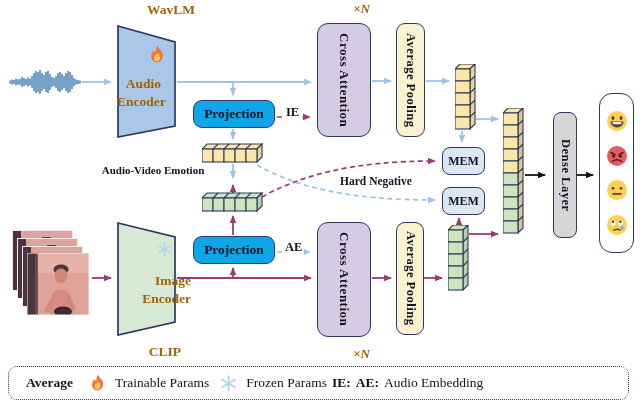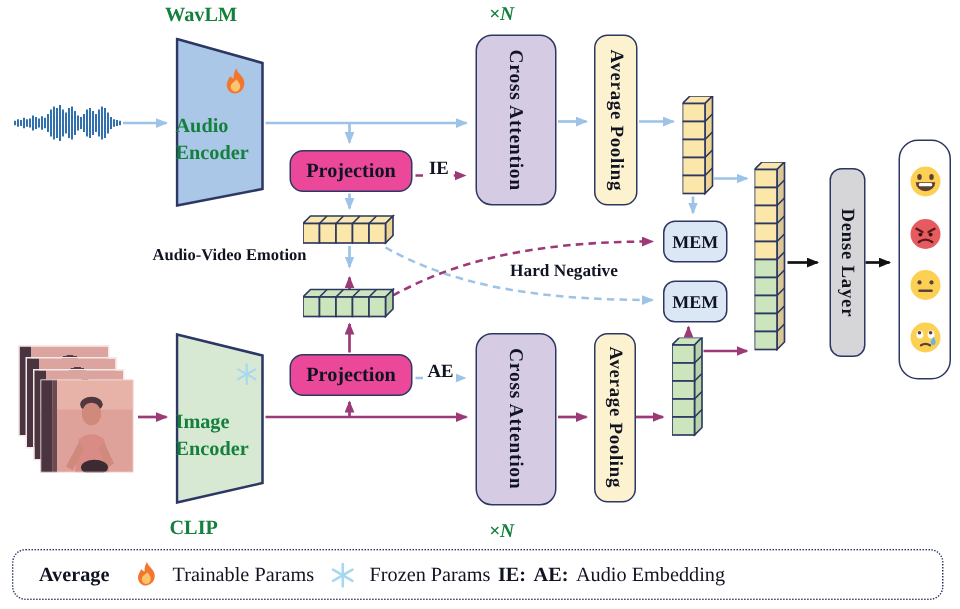--- a/index.html
+++ b/index.html
@@ -1,25 +1,25 @@
 <!DOCTYPE html>
 <html><head>
 <meta charset="utf-8">
 <style>
   html,body{margin:0;padding:0;background:#fff;}
   #stage{position:relative;width:640px;height:406px;background:#fff;overflow:hidden;
          font-family:"Liberation Serif",serif;color:#101322;}
   .abs{position:absolute;}
-  .lbl{position:absolute;font-weight:bold;color:#15803d;text-align:left;}
+  .lbl{position:absolute;font-weight:bold;color:#a16207;text-align:right;}
   .box{position:absolute;box-sizing:border-box;border:1.6px solid #2c3863;
        display:flex;align-items:center;justify-content:center;
        font-weight:bold;color:#101322;background:#fff;}
   .vert{writing-mode:vertical-rl;text-orientation:mixed;letter-spacing:.5px;}
   .xn{font-style:italic;}
-  .projection{background:#ec4899;border-radius:9px;font-size:13.5px;}
+  .projection{background:#0ea5e9;border-radius:9px;font-size:13.5px;}
   .crossattn{background:#d5cce4;border-radius:11px;font-size:13px;}
   .avgpool{background:#fdf2cf;border-radius:9px;font-size:12.5px;}
   .mem{background:#dce7f5;border-radius:8px;font-size:12px;}
   .dense{background:#d6d6d8;border-radius:8px;font-size:12.5px;}
   .emoji-panel{background:#fff;border-radius:13px;flex-direction:column;justify-content:space-evenly;padding:4px 0;}
   .tag{position:absolute;font-weight:bold;font-size:12.5px;background:#fff;padding:0 2px;z-index:3;}
   .frame{position:absolute;width:61px;height:61px;border:1px solid #f5e8e6;box-sizing:border-box;
          background-image:radial-gradient(ellipse 9px 3px at 57% 13%, #5a3a42 0 60%, transparent 62%),
                           linear-gradient(90deg,#493440 0 13%,#dba49e 13%);}
   .loss{position:absolute;font-weight:bold;font-size:11px;line-height:1.4;text-align:center;}
@@ -134,21 +134,21 @@
     <svg width="60" height="114" viewBox="0 0 60 114">
       <polygon points="1,1 58,15 58,100 1,113" fill="#d7e8d3" stroke="#2c3863" stroke-width="1.7"></polygon>
     </svg>
     <svg class="abs" style="left:40px;top:20px;" width="15" height="15" viewBox="0 0 16 16">
       <g stroke="#a7d8f0" stroke-width="1.5" stroke-linecap="round">
         <path d="M8 1 V15"></path>
           <path d="M1.9 4.5 L14.1 11.5"></path>
           <path d="M1.9 11.5 L14.1 4.5"></path>
       </g>
     </svg>
-    <div class="lbl" style="left:0;top:50px;width:58px;font-size:13.5px;line-height:1.3;">
+    <div class="lbl" style="left:16px;top:50px;width:58px;font-size:13.5px;line-height:1.3;">
       <div>Image</div>
       <div>Encoder</div>
     </div>
   </div>
 
   <div class="lbl z2" style="left:113px;top:344px;width:68px;font-size:13.5px;">CLIP</div>
   <div class="lbl xn z2" style="left:326px;top:346px;width:44px;font-size:13px;">×N</div>
 
   <div class="box projection z2" style="left:193px;top:100px;width:82px;height:28px;">Projection</div>
   <div class="box projection z2" style="left:193px;top:236px;width:82px;height:28px;">Projection</div>

